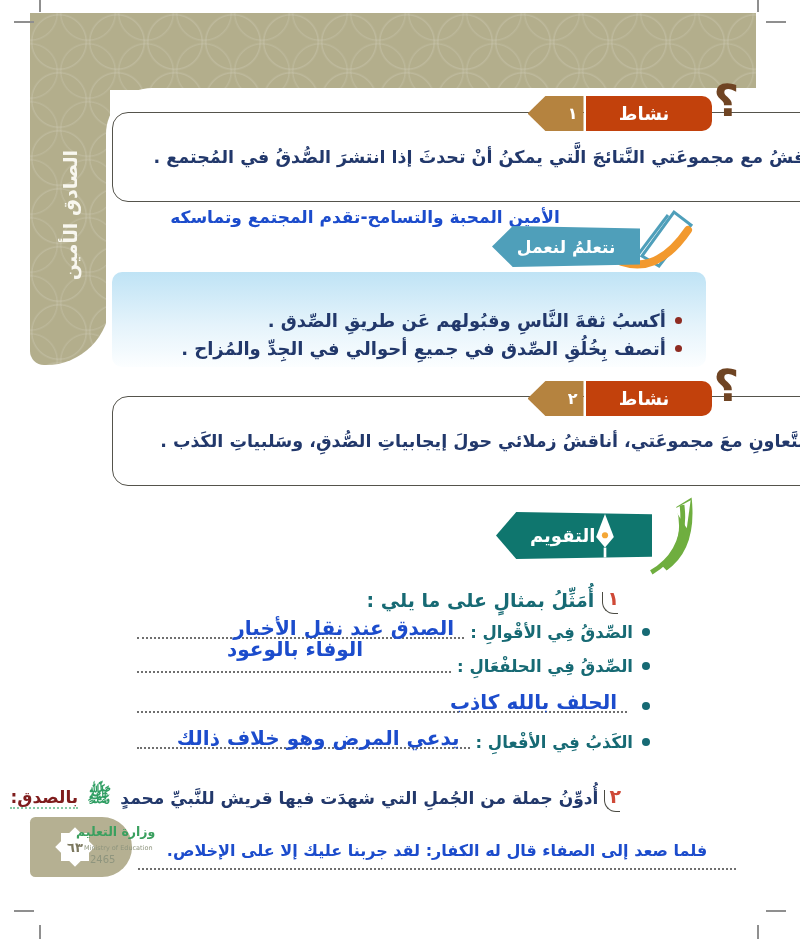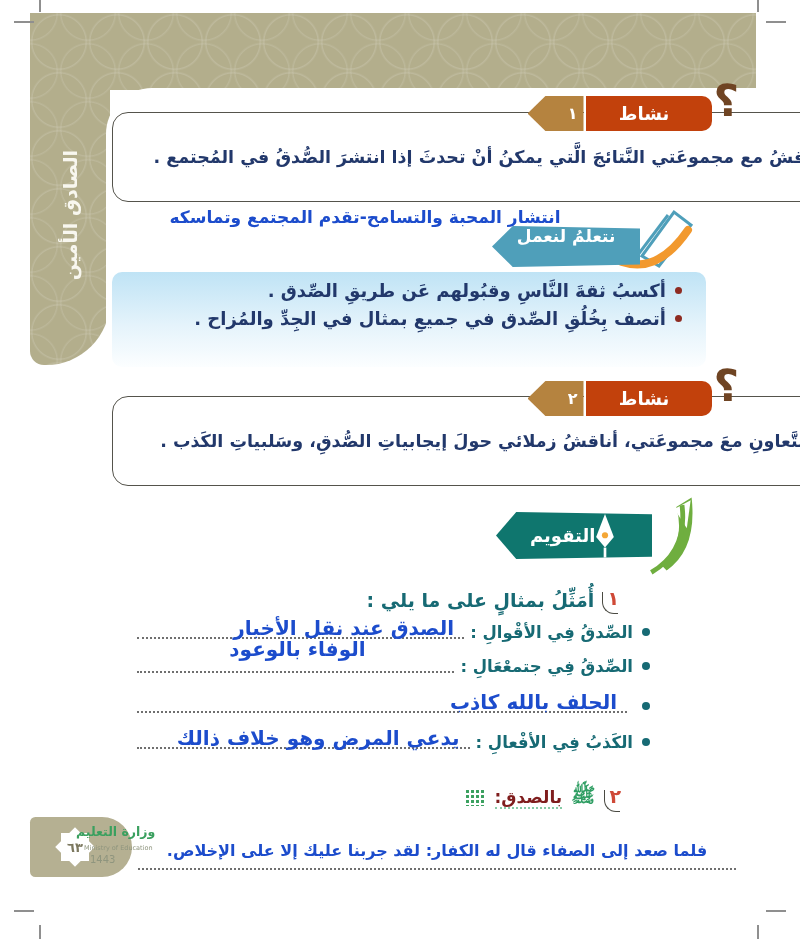--- a/index.html
+++ b/index.html
@@ -39,25 +39,25 @@
   .act-box{position:absolute;left:112px;width:754px;background:#fff;border:1.7px solid #55544c;
     border-radius:16px;display:flex;align-items:center;justify-content:center;text-align:center;
     color:#22386b;font-weight:bold;font-size:17.5px;line-height:1.75;padding:10px 24px;box-sizing:border-box;z-index:2;}
   #box1{top:112px;height:90px;}
   #box2{top:396px;height:90px;}
   .hand-blue{color:#1c4ccc;font-weight:bold;}
   #answer1{position:absolute;top:207px;left:130px;width:470px;text-align:center;font-size:17px;z-index:2;}
   
   .teal-badge{position:absolute;top:226px;right:160px;width:148px;height:41px;background:#4f9fba;
     clip-path:polygon(0 50%,14% 0,100% 6%,100% 94%,14% 100%);
-    display:flex;align-items:flex-start;justify-content:center;color:#fff;font-weight:bold;font-size:17px;z-index:3;}
+    display:flex;align-items:center;justify-content:center;color:#fff;font-weight:bold;font-size:17px;z-index:3;}
   .ltw-icon{position:absolute;left:612px;top:200px;z-index:2;}
   .blue-box{position:absolute;left:112px;top:272px;width:594px;height:95px;border-radius:10px;
     background:linear-gradient(180deg,#bfe3f5 0%,#e4f3fb 55%,#fcfeff 100%);
-    display:flex;flex-direction:column;justify-content:flex-start;gap:7px;
+    display:flex;flex-direction:column;justify-content:flex-end;gap:7px;
     padding:8px 24px;box-sizing:border-box;z-index:1;}
   .bb-line{display:flex;align-items:center;color:#22386b;font-weight:bold;font-size:18px;}
   .bb-dot{width:7px;height:7px;border-radius:50%;background:#8e2b21;margin-left:9px;flex:0 0 auto;}
   
   .orange-badge{position:absolute;top:512px;right:148px;width:156px;height:47px;background:#0f766e;
     clip-path:polygon(0 50%,13% 0,100% 5%,100% 95%,13% 100%);
     display:flex;align-items:center;justify-content:flex-end;color:#fff;font-weight:bold;font-size:18px;
     padding-left:34px;box-sizing:border-box;z-index:3;}
   .nib{position:absolute;right:36px;top:2px;}
   .eval-icon{position:absolute;left:634px;top:489px;z-index:2;}
@@ -119,40 +119,40 @@
     <span class="act-qmark">؟</span>
     <span class="act-body">نشاط</span>
     <span class="act-divider"></span>
     <span class="act-chevron">
       <span class="act-num">١</span>
     </span>
   </div>
   <div class="act-box" id="box1">
     <span>أناقشُ مع مجموعَتي النَّتائجَ الَّتي يمكنُ أنْ تحدثَ إذا انتشرَ الصُّدقُ في المُجتمع .</span>
   </div>
-  <div id="answer1" class="hand-blue">انتشار المحبة والتسامح-تقدم المجتمع وتماسكه</div>
+  <div id="answer1" class="hand-blue">الأمين المحبة والتسامح-تقدم المجتمع وتماسكه</div>
 
   <div class="teal-badge">
     <span>نتعلمُ لنعمل</span>
   </div>
   <div class="ltw-icon">
     <svg width="86" height="88" viewBox="0 0 86 88">
       <path d="M30 56 L62 12 L79 25 L47 66 Z" fill="#ffffff" stroke="#4f9fba" stroke-width="3"></path>
       <path d="M22 60 L56 15" stroke="#4f9fba" stroke-width="3" fill="none"></path>
       <path d="M10 62 Q46 74 76 30" stroke="#f2992e" stroke-width="8" fill="none" stroke-linecap="round"></path>
     </svg>
   </div>
   <div class="blue-box">
     <div class="bb-line">
       <span class="bb-dot"></span>
       <span>أكسبُ ثقةَ النَّاسِ وقبُولهم عَن طريقِ الصِّدق .</span>
     </div>
     <div class="bb-line">
       <span class="bb-dot"></span>
-      <span>أتصف بِخُلُقِ الصِّدق في جميعِ بمثال في الجِدِّ والمُزاح .</span>
+      <span>أتصف بِخُلُقِ الصِّدق في جميعِ أحوالي في الجِدِّ والمُزاح .</span>
     </div>
   </div>
 
   <div class="act-badge" style="top:381px;right:88px;">
     <span class="act-qmark">؟</span>
     <span class="act-body">نشاط</span>
     <span class="act-divider"></span>
     <span class="act-chevron">
       <span class="act-num">٢</span>
     </span>
@@ -186,21 +186,21 @@
   <div class="items">
     <div class="item-row" style="top:0;">
       <span class="item-dot"></span>
       <span class="item-label">الصِّدقُ فِي الأقْوالِ :</span>
       <span class="item-line">
         <span class="item-answer">الصدق عند نقل الأخبار</span>
       </span>
     </div>
     <div class="item-row raised" style="top:34px;">
       <span class="item-dot"></span>
-      <span class="item-label">الصِّدقُ فِي جتمعْعَالِ :</span>
+      <span class="item-label">الصِّدقُ فِي الحلفْعَالِ :</span>
       <span class="item-line">
         <span class="item-answer">الوفاء بالوعود</span>
       </span>
     </div>
     <div class="item-row" style="top:74px;">
       <span class="item-dot"></span>
       <span class="item-line">
         <span class="item-answer">الحلف بالله كاذب</span>
       </span>
     </div>
@@ -208,30 +208,31 @@
       <span class="item-dot"></span>
       <span class="item-label">الكَذبُ فِي الأفْعالِ :</span>
       <span class="item-line">
         <span class="item-answer">يدعي المرض وهو خلاف ذالك</span>
       </span>
     </div>
   </div>
 
   <div class="q2-row">
     <span class="qnum">٢</span>
+    <span class="q2-text">أُدوِّنُ جملة من الجُملِ التي شهدَت فيها قريش للنَّبيِّ محمدٍ</span>
     <span class="pbuh">ﷺ</span>
     <span class="traced">بالصدق:</span>
     <span class="dot-grid"></span>
   </div>
   <div class="q2-answer">
     <span class="hand-blue">فلما صعد إلى الصفاء قال له الكفار: لقد جربنا عليك إلا على الإخلاص.</span>
   </div>
 
   <div class="logo">
     <div class="logo-star">
       <span class="logo-page-num">٦٣</span>
     </div>
     <span class="logo-ar">وزارة التعليم</span>
     <span class="logo-en">Ministry of Education</span>
-    <span class="logo-year">1443</span>
+    <span class="logo-year">2465</span>
   </div>
 
 </div>
 
 </body></html>

